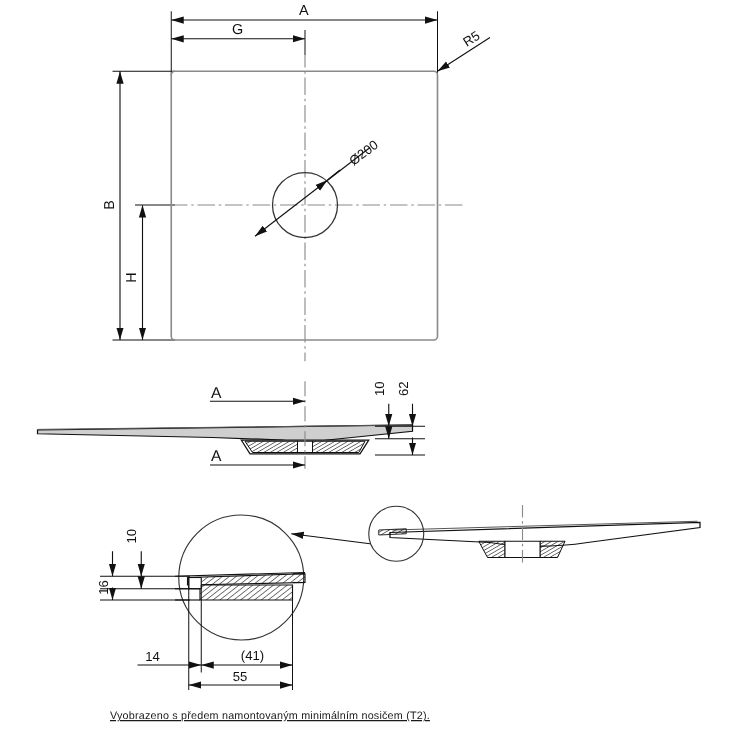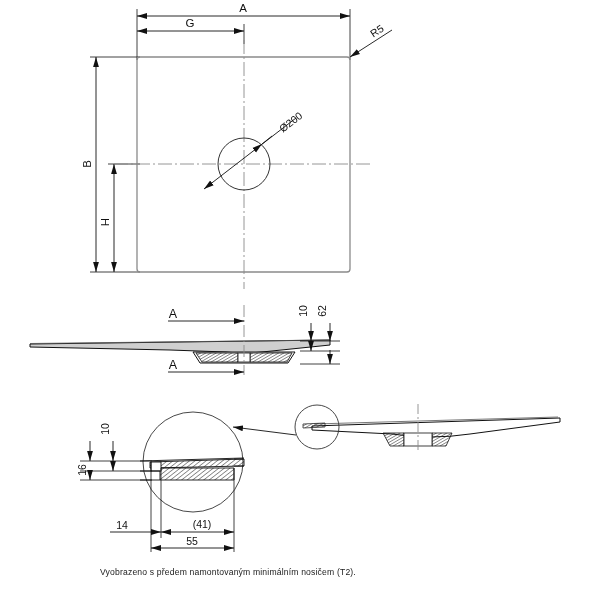--- a/index.html
+++ b/index.html
@@ -26,28 +26,29 @@
   svg.draw {
     position: absolute;
     left: 0;
     top: 0;
     width: 600px;
     height: 600px;
     display: block;
   }
   .cap {
     position: absolute;
-    left: 100px;
+    left: 88px;
     top: 566px;
     width: 460px;
     font-size: 8.6px;
     line-height: 12px;
     color: #1a1a1a;
     letter-spacing: 0.02em;
     white-space: nowrap;
+    text-decoration: underline;
   }
   text {
     font-family: "Liberation Sans", sans-serif;
     fill: #111111;
   }
 </style>
 </head>
 <body>
 
 <div id="drawing-root">

